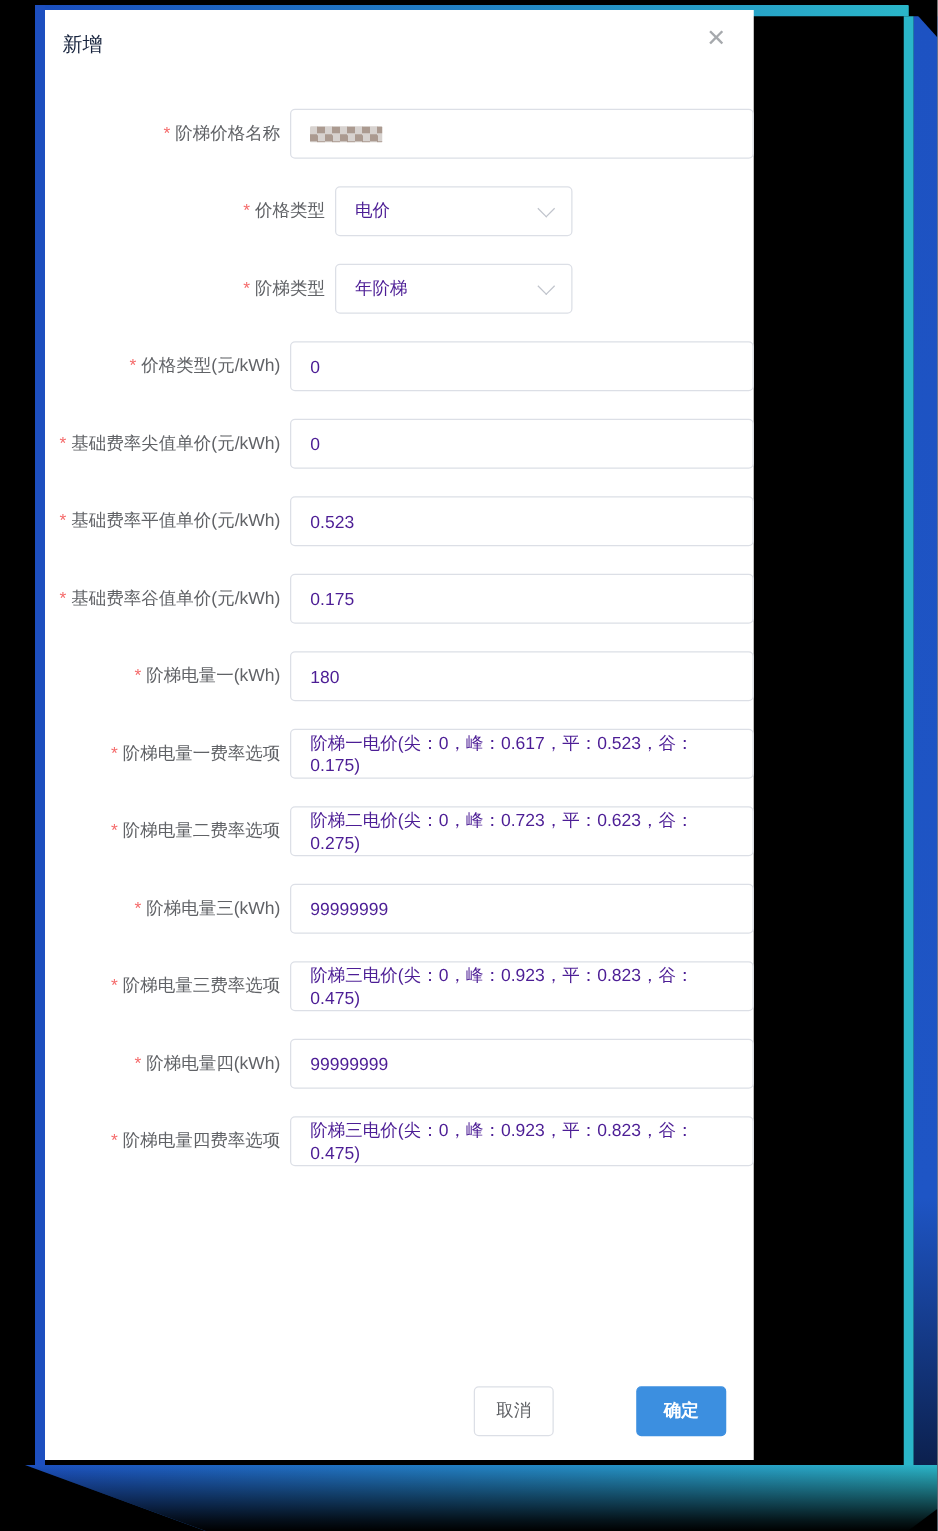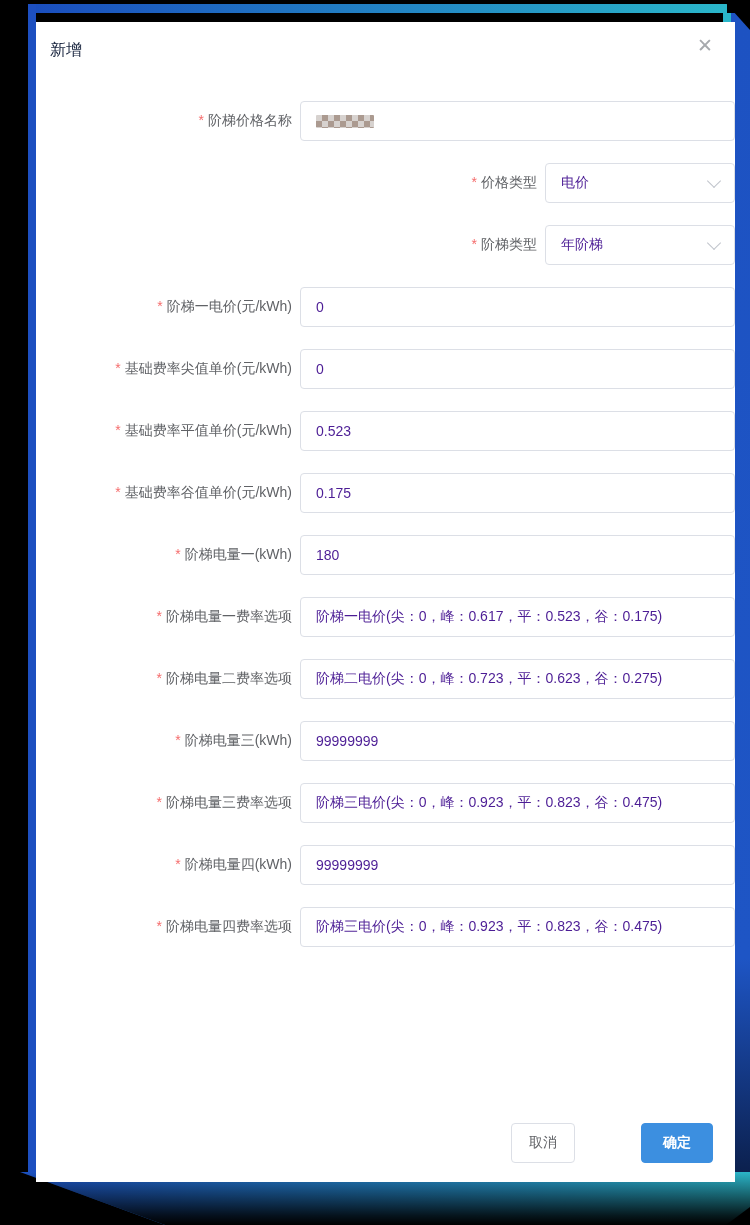--- a/index.html
+++ b/index.html
@@ -20,27 +20,27 @@
   .band-bottom{position:absolute;left:20px;top:1172px;width:730px;height:53px;
     background:linear-gradient(90deg,#1c50c0,#2bb5c8);
     clip-path:polygon(0 0,100% 0,100% 100%,145px 100%);}
   .band-shade{position:absolute;left:20px;top:1172px;width:730px;height:53px;
     background:linear-gradient(180deg,rgba(0,0,0,0) 0%,rgba(0,0,0,.85) 82%,#000 100%);
     clip-path:polygon(0 0,100% 0,100% 100%,145px 100%);}
   .corner-br{position:absolute;right:0;bottom:0;width:24px;height:18px;background:#000;
     clip-path:polygon(100% 0,100% 100%,0 100%);}
 
   
-  .modal{position:absolute;left:36px;top:22px;width:699px;height:1160px;background:#fff;}
+  .modal{position:absolute;left:36px;top:8px;width:567px;height:1160px;background:#fff;}
   .modal-title{position:absolute;left:14px;top:18px;font-size:16px;color:#17233d;}
   .modal-close{position:absolute;right:22px;top:14px;font-size:19px;line-height:19px;
     color:#a6a9ad;cursor:pointer;font-weight:400;}
 
   .form-rows{position:absolute;left:0;top:79px;width:100%;}
-  .form-row{display:flex;align-items:center;height:40px;margin-bottom:22px;justify-content:flex-end;}
+  .form-row{display:flex;align-items:center;height:40px;margin-bottom:22px;}
   .fi-label{width:224px;margin-right:8px;text-align:right;font-size:14px;color:#606266;
     white-space:nowrap;}
   .fi-star{color:#f56c6c;margin-right:4px;}
   .fi-box{height:40px;box-sizing:border-box;border:1px solid #dcdfe6;border-radius:4px;
     display:flex;align-items:center;padding:4px 15px;font-size:14px;color:#4c1d95;
     width:435px;background:#fff;}
   .fi-box.select{width:190px;justify-content:space-between;}
   .chev{width:9px;height:9px;border-right:1.6px solid #c0c4cc;border-bottom:1.6px solid #c0c4cc;
     transform:rotate(45deg);margin-top:-5px;flex:none;}
   .mosaic{width:58px;height:13px;border-radius:1px;
@@ -96,21 +96,21 @@
       <span class="fi-star">*</span><span class="fi-text">阶梯类型</span>
     </div>
     <div class="fi-box select">
       <span class="fi-value">年阶梯</span>
     <span class="chev"></span>
         </div>
   </div>
 
   <div class="form-row">
     <div class="fi-label">
-      <span class="fi-star">*</span><span class="fi-text">阶梯一电价(元/kWh)</span>
+      <span class="fi-star">*</span><span class="fi-text">价格类型(元/kWh)</span>
     </div>
     <div class="fi-box">
       <span class="fi-value">0</span>
     </div>
   </div>
 
   <div class="form-row">
     <div class="fi-label">
       <span class="fi-star">*</span><span class="fi-text">基础费率尖值单价(元/kWh)</span>
     </div>

